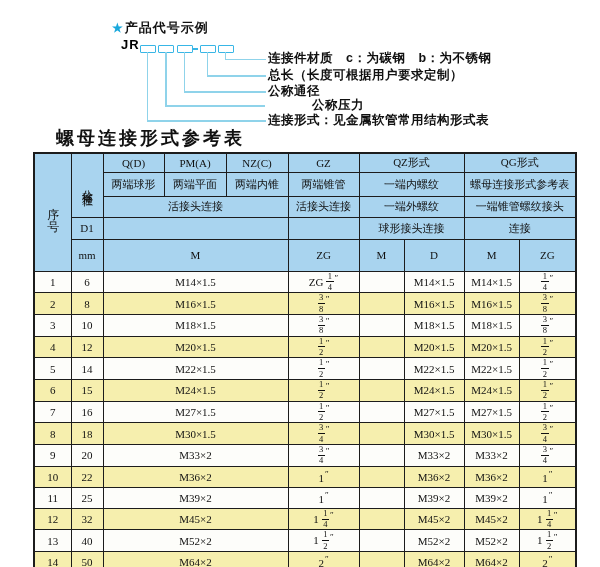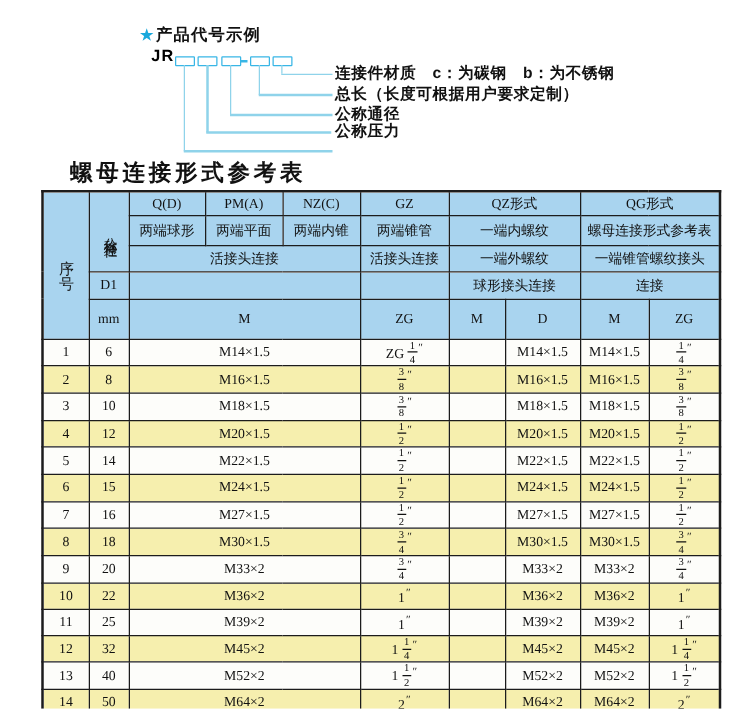--- a/index.html
+++ b/index.html
@@ -87,21 +87,22 @@
     <div class="vline" style="left:183.5px;top:52px;height:40px;"></div>
     <div class="hline" style="left:183.5px;top:91px;width:82px;"></div>
     <div class="vline" style="left:165px;top:52px;height:54px;"></div>
     <div class="hline" style="left:165px;top:105px;width:100px;"></div>
     <div class="vline" style="left:146.5px;top:52px;height:69px;"></div>
     <div class="hline" style="left:146.5px;top:120px;width:119px;"></div>
 
     <div class="dlabel" style="top:68.5px;">总长（长度可根据用户要求定制）</div>
     <div class="dlabel" style="top:52px;">连接件材质　c：为碳钢　b：为不锈钢</div>
     <div class="dlabel" style="top:84.5px;">公称通径</div>
-    <div class="dlabel" style="top:98.5px;">公称压力</div>
+    <div class="dlabel" style="top:98.5px;margin-left:44px;">公称压力</div>
+    <div class="dlabel" style="top:113.5px;">连接形式：见金属软管常用结构形式表</div>
   </div>
 
   <div class="table-title">螺母连接形式参考表</div>
 
   <div class="tbl-wrap">
     <table>
       <colgroup>
         <col style="width:37px;">
           <col style="width:32px;">
         <col style="width:61px;">

